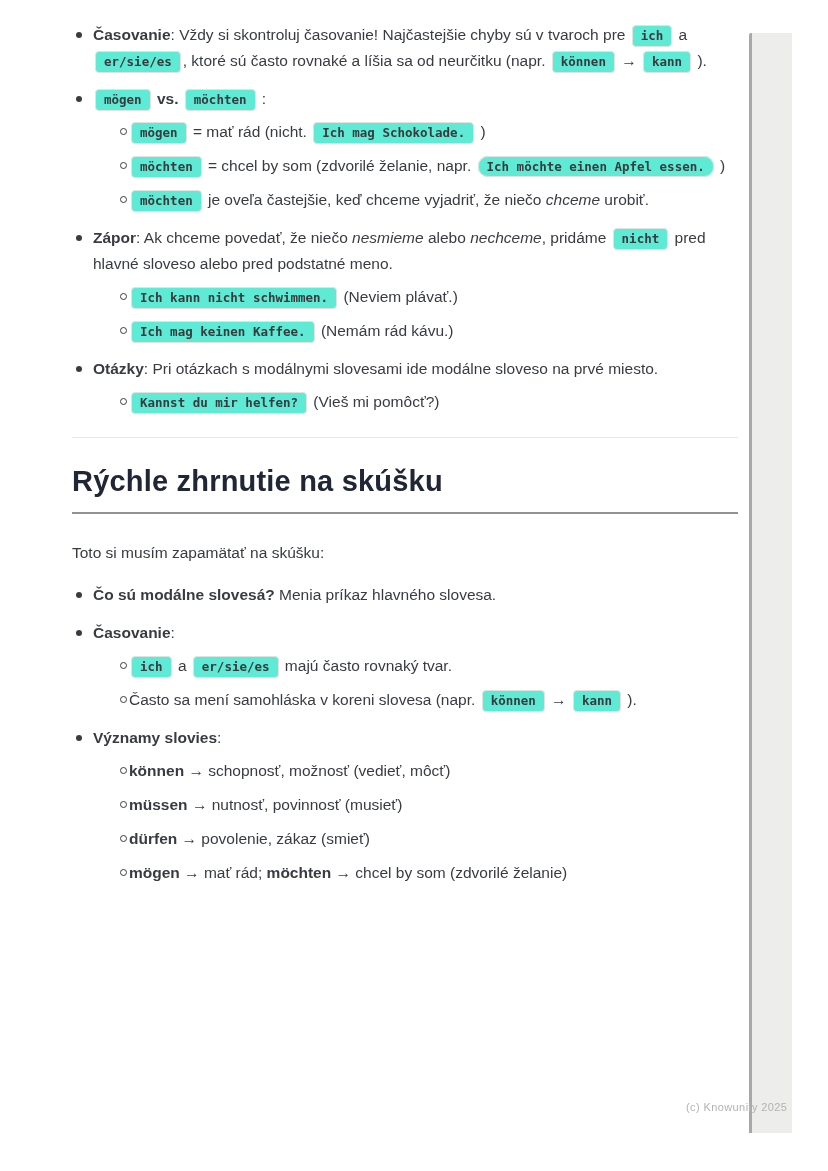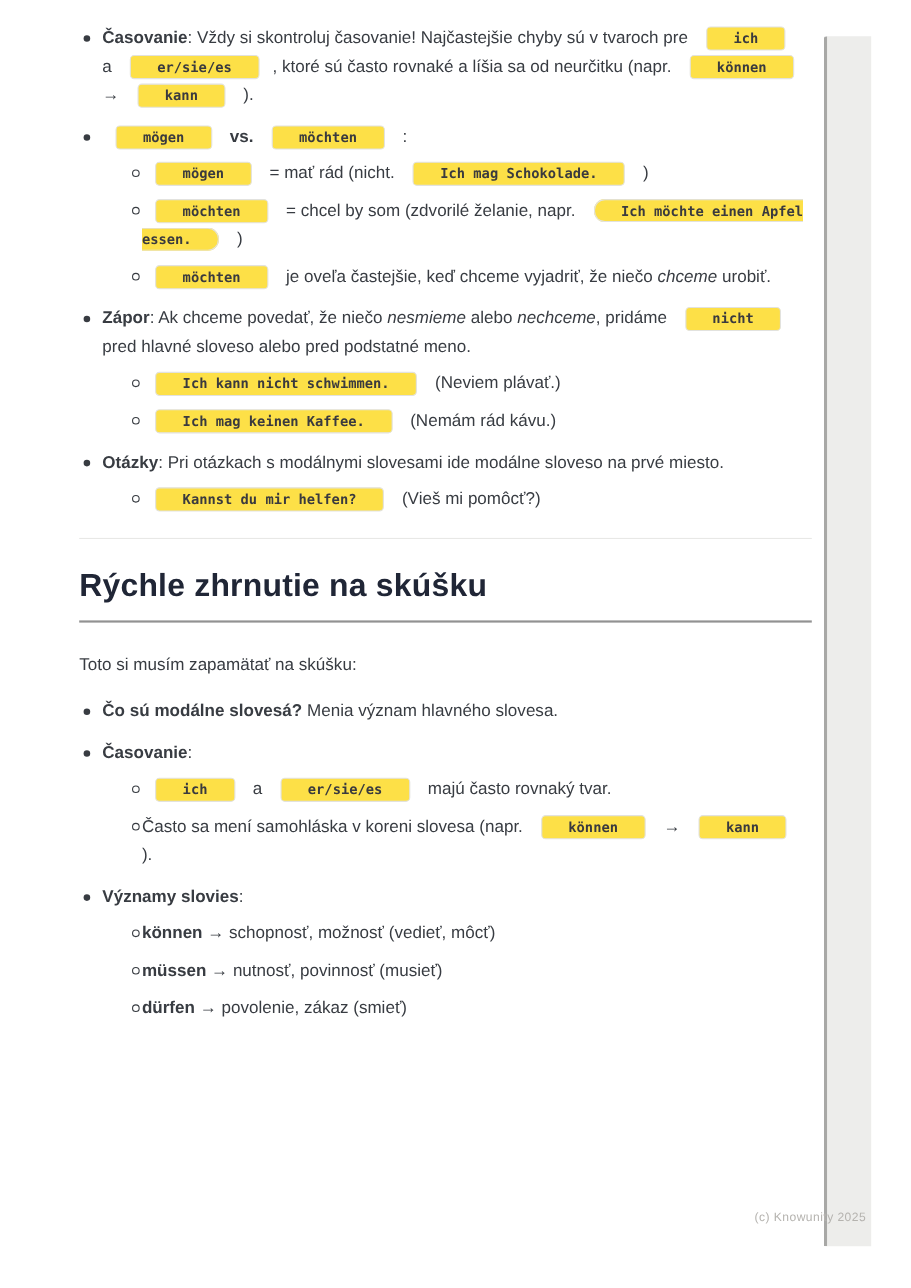--- a/index.html
+++ b/index.html
@@ -51,25 +51,25 @@
     background: transparent;
   }
   .b { font-weight: bold; }
   .i { font-style: italic; }
   .code {
     display: inline-block;
     font-family: "DejaVu Sans Mono", monospace;
     font-weight: bold;
     font-size: 12.5px;
     line-height: 1.3;
-    background: #fde047;
+    background: #5eead4;
     border: 1px solid #e2e2de;
     border-radius: 4px;
-    padding: 2px 24px;
-    margin: 0 12px;
+    padding: 2px 8px;
+    margin: 0 2px;
     color: #3a3a3e;
     white-space: nowrap;
     vertical-align: baseline;
   }
   .code.wrap { display: inline; white-space: normal; border-radius: 10px; }
   hr.light {
     border: none;
     border-top: 1px solid #e8e8e6;
     margin: 22px 0 0 0;
   }
@@ -140,35 +140,36 @@
   </ul>
 
   <hr class="light">
 
   <h1 class="section-heading">Rýchle zhrnutie na skúšku</h1>
 
   <p class="intro">Toto si musím zapamätať na skúšku:</p>
 
   <ul class="top second">
 
-    <li><span class="b">Čo sú modálne slovesá?</span><span> Menia význam hlavného slovesa.</span></li>
+    <li><span class="b">Čo sú modálne slovesá?</span><span> Menia príkaz hlavného slovesa.</span></li>
 
 
     <li><span class="b">Časovanie</span><span>:</span>
       <ul class="sub">
         <li><span class="code">ich</span><span> a </span><span class="code">er/sie/es</span><span> majú často rovnaký tvar.</span></li>
         <li><span>Často sa mení samohláska v koreni slovesa (napr. </span><span class="code">können</span><span> → </span><span class="code">kann</span><span> ).</span></li>
       </ul>
     </li>
 
     <li><span class="b">Významy slovies</span><span>:</span>
       <ul class="sub">
         <li><span class="b">können</span><span> → schopnosť, možnosť (vedieť, môcť)</span></li>
         <li><span class="b">müssen</span><span> → nutnosť, povinnosť (musieť)</span></li>
         <li><span class="b">dürfen</span><span> → povolenie, zákaz (smieť)</span></li>
+        <li><span class="b">mögen</span><span> → mať rád; </span><span class="b">möchten</span><span> → chcel by som (zdvorilé želanie)</span></li>
       </ul>
     </li>
 
   </ul>
 
 </div>
 
 <div class="page-edge"></div>
 
 <div class="watermark">(c) Knowunity 2025</div>

